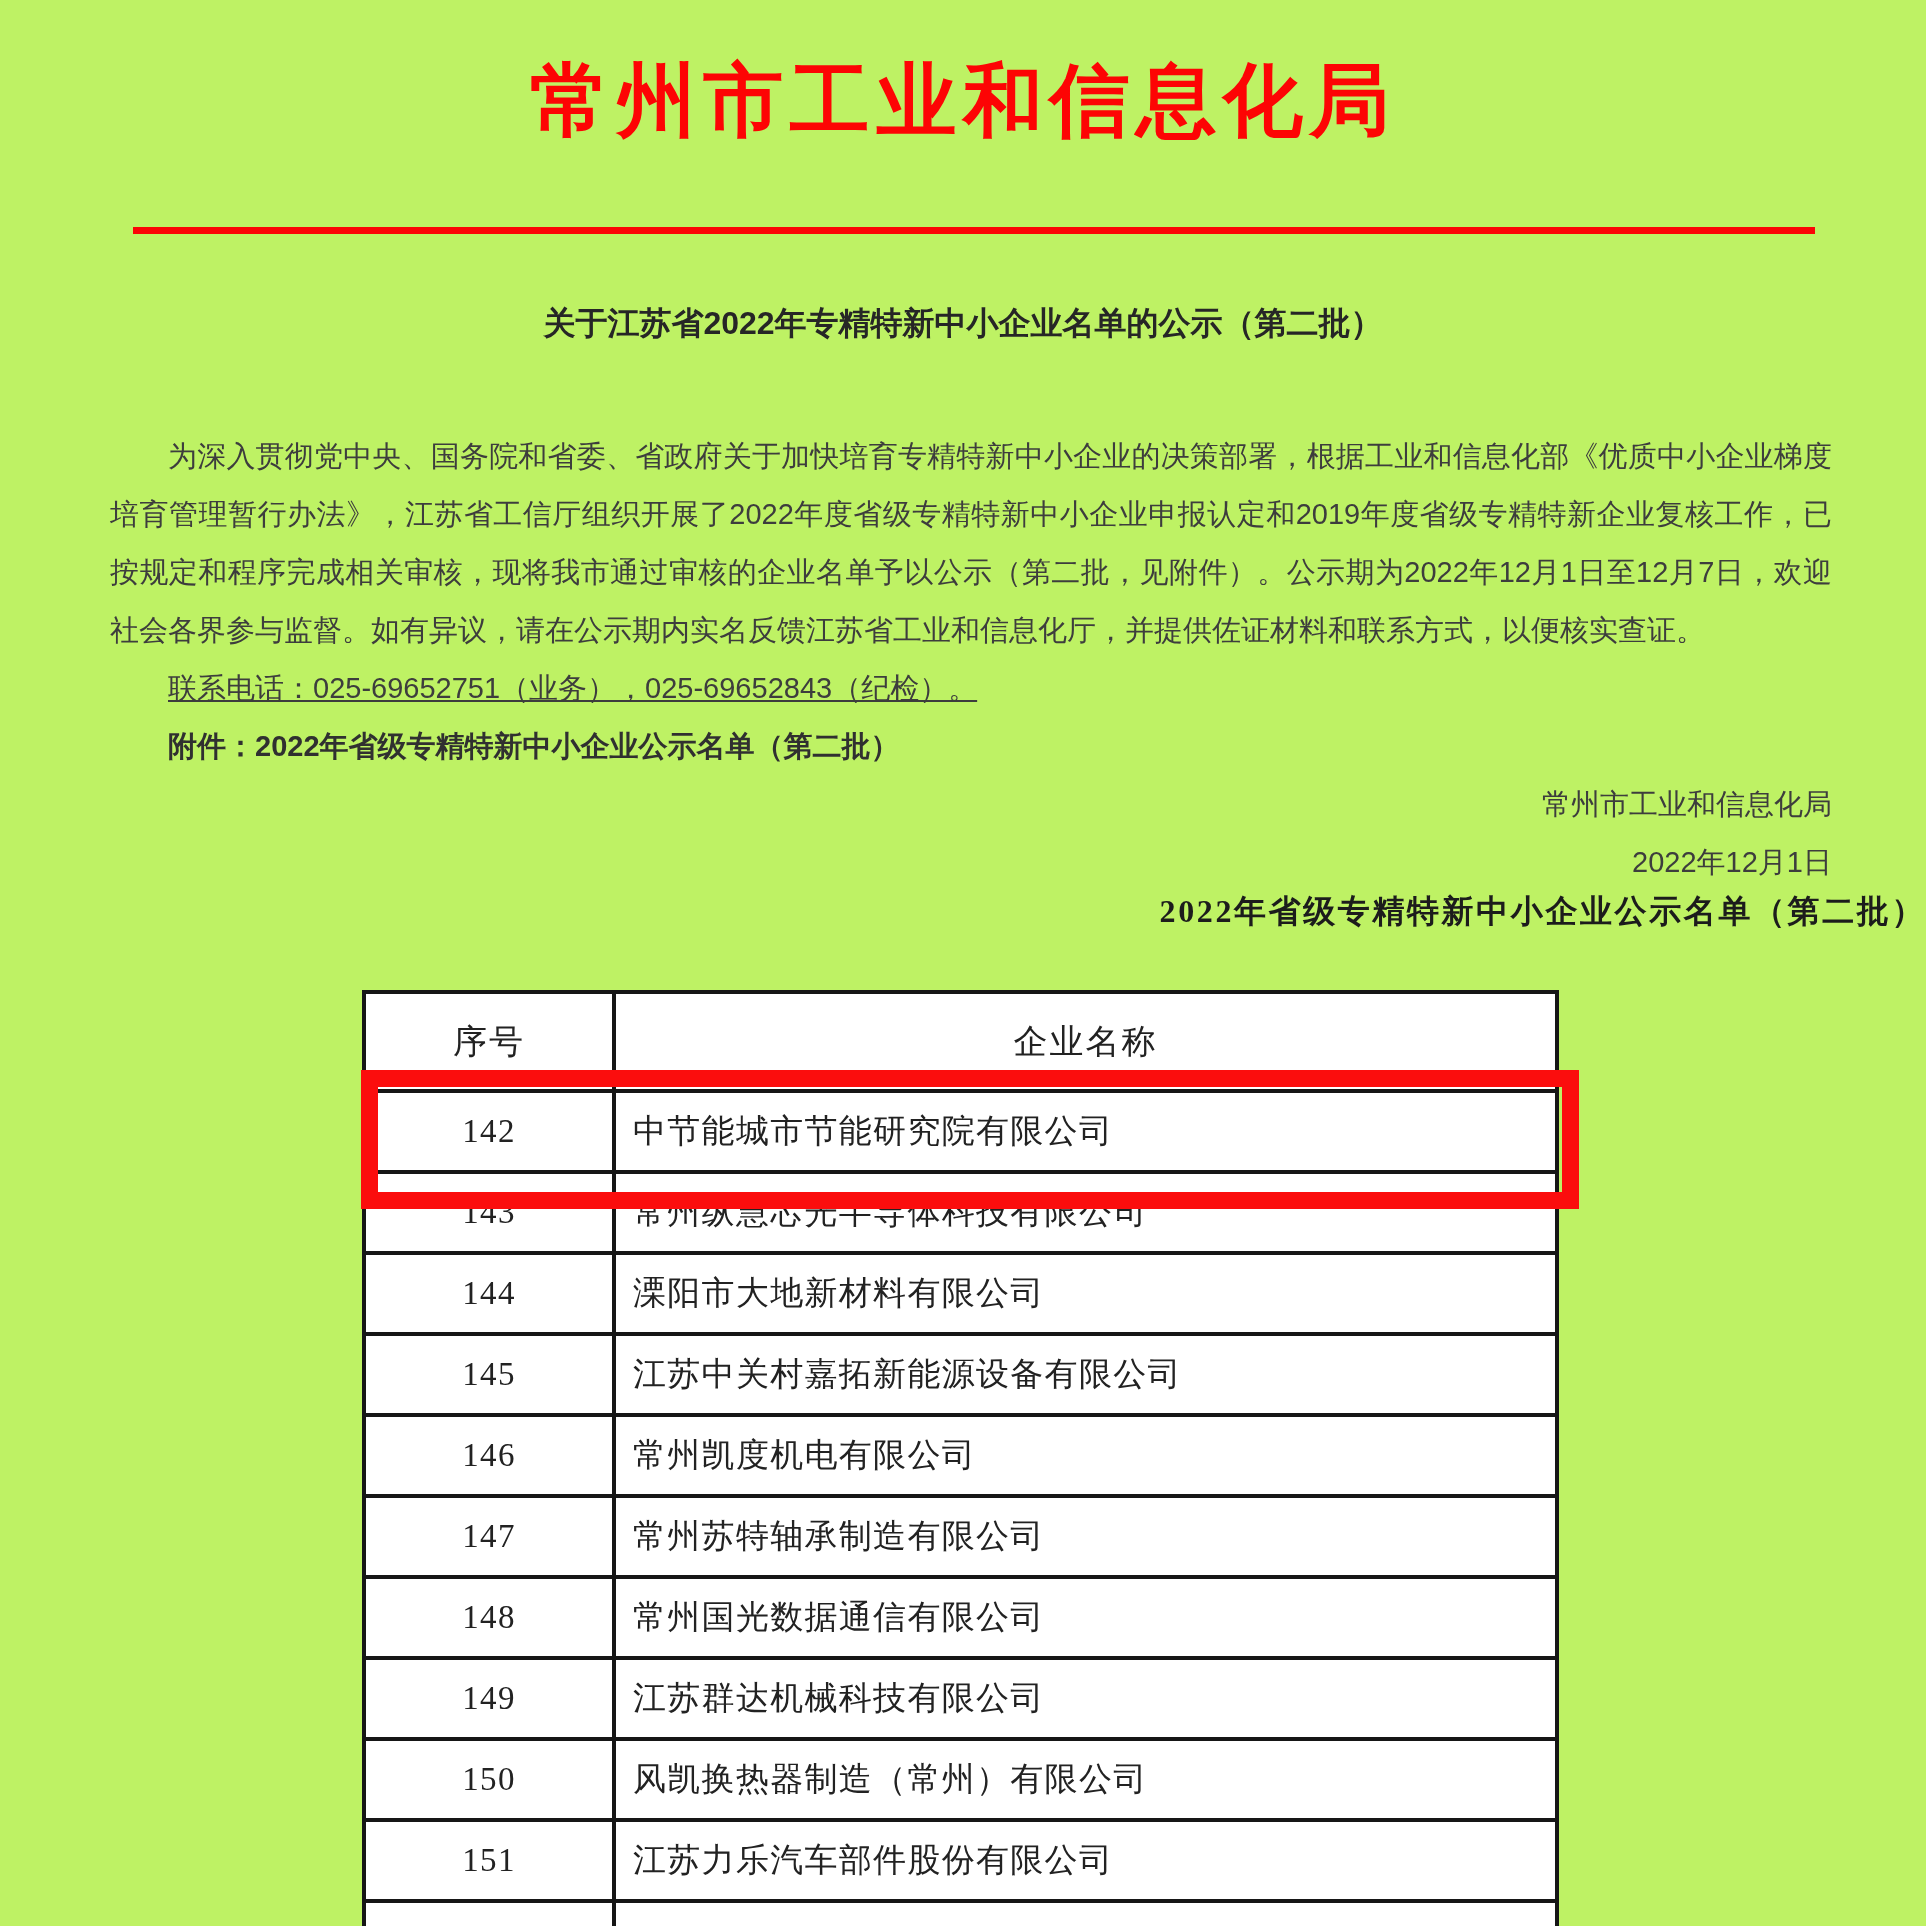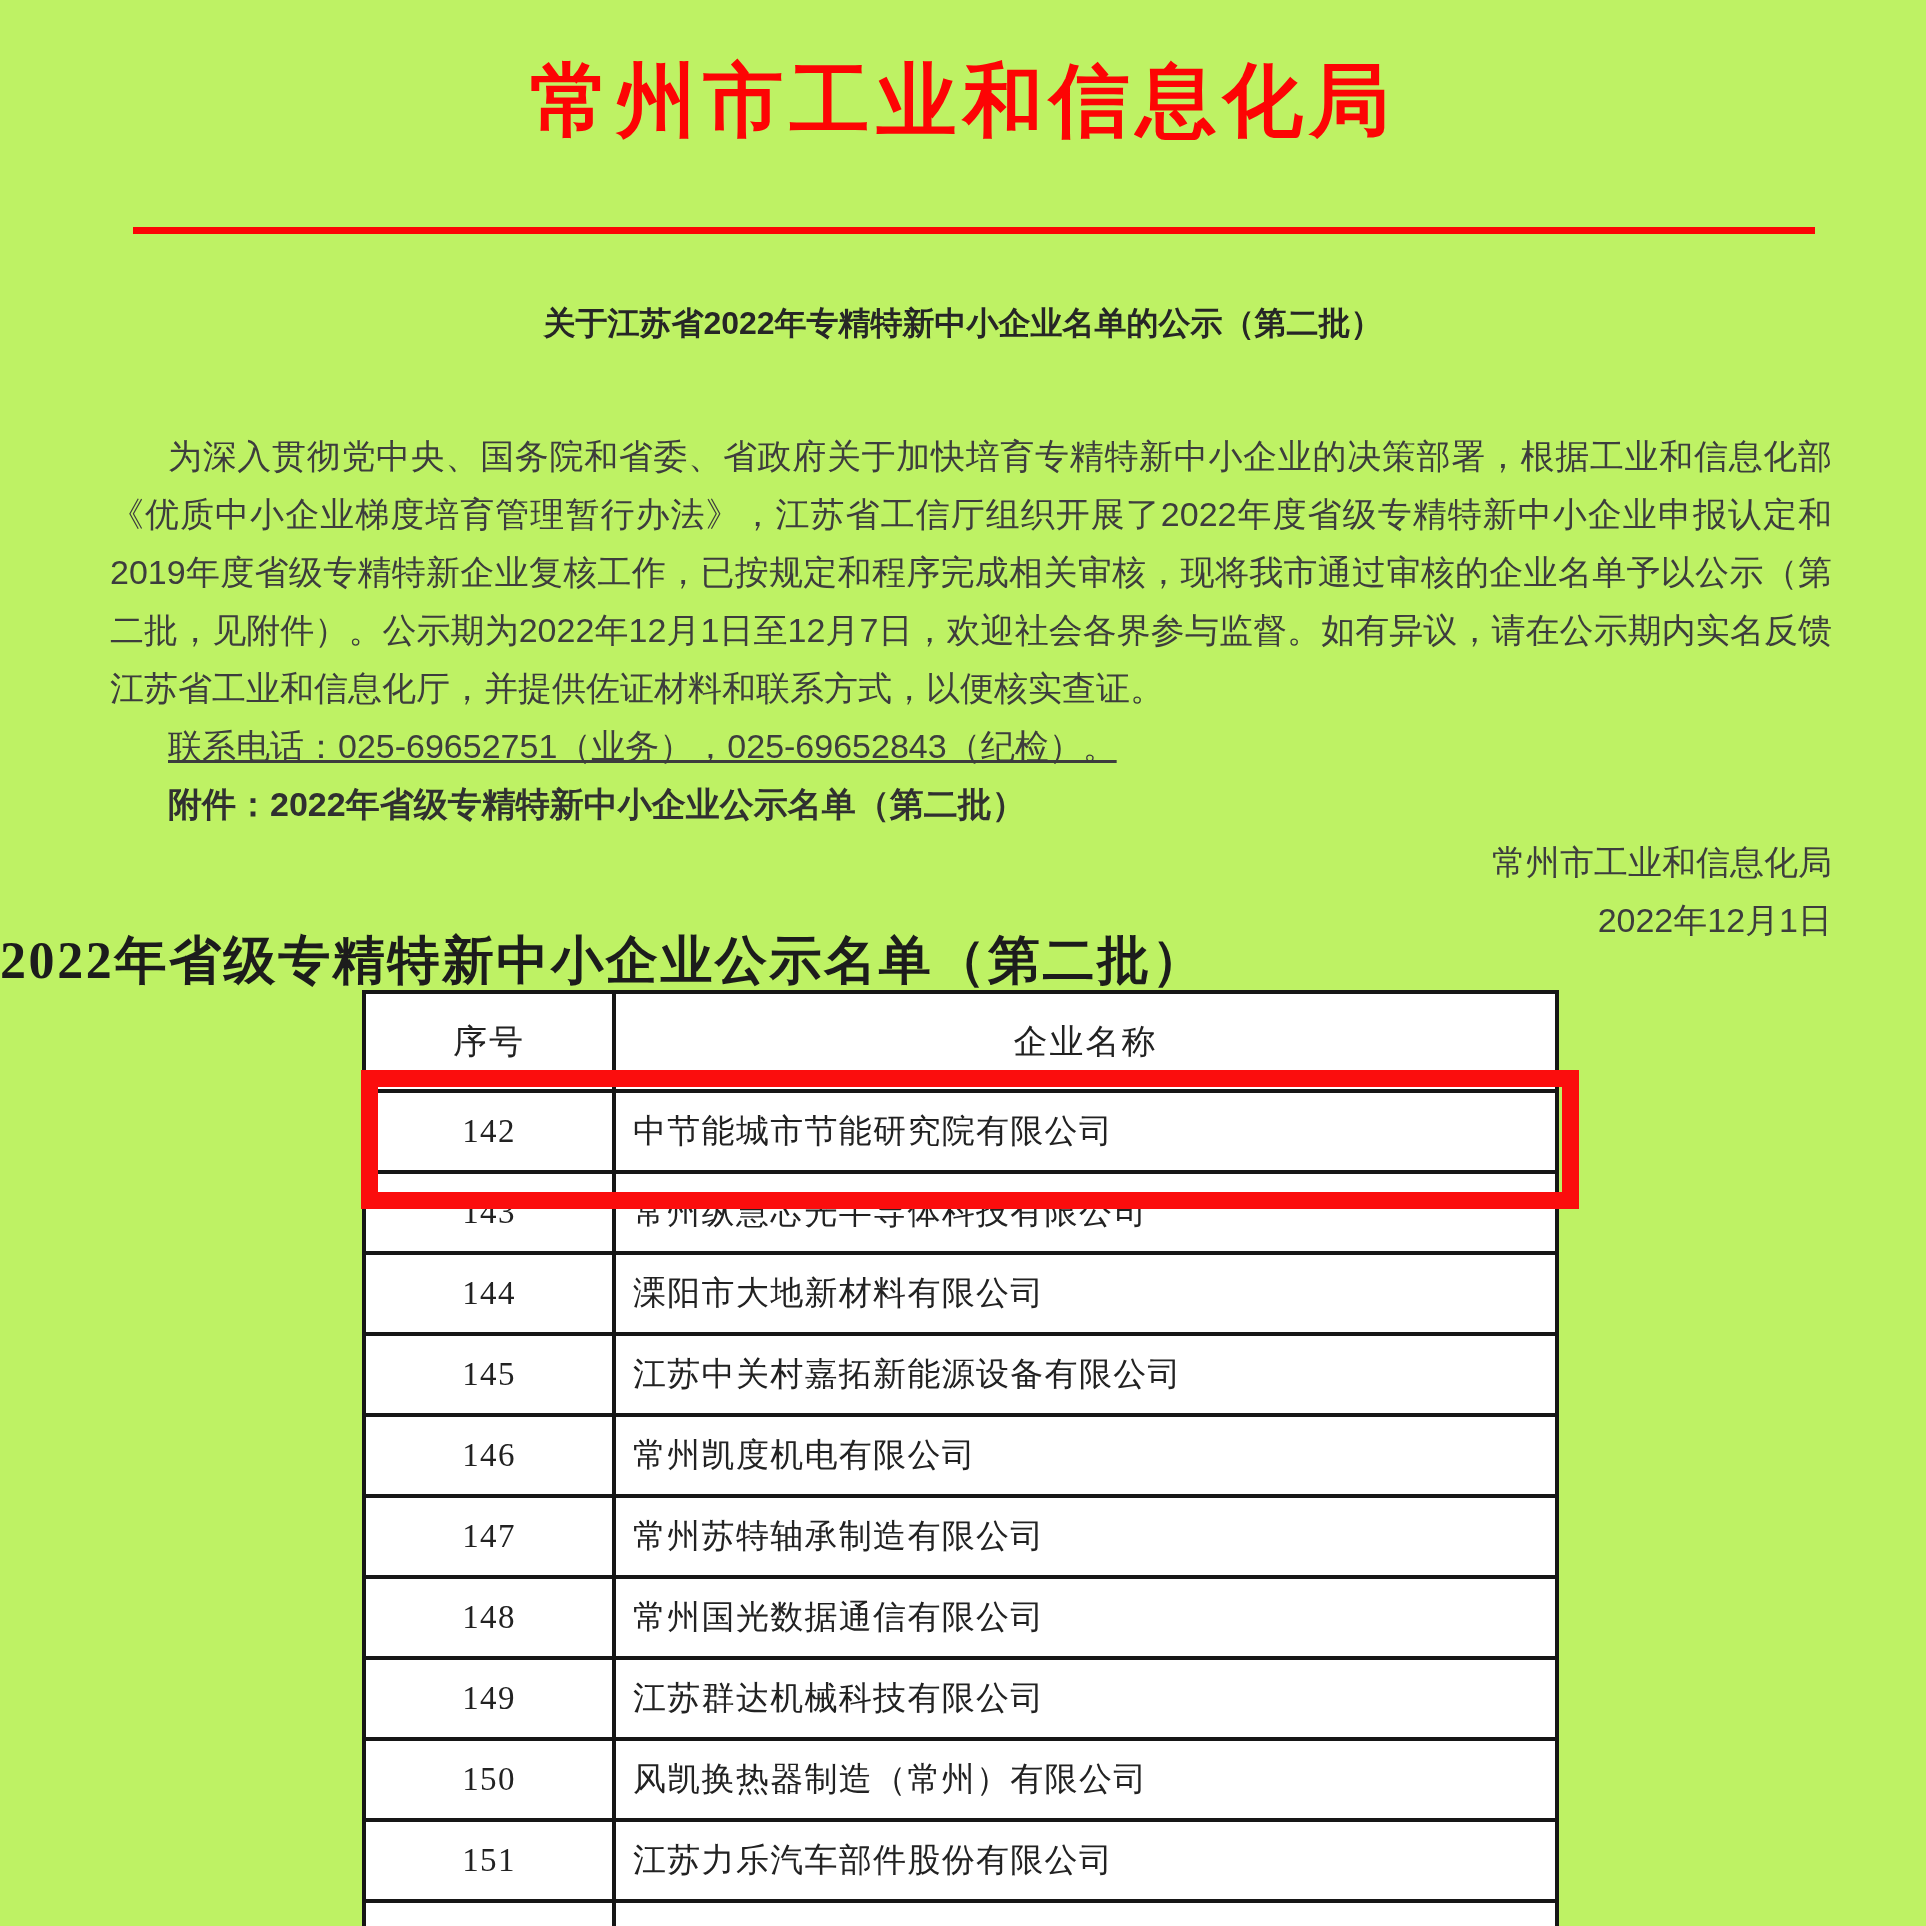--- a/index.html
+++ b/index.html
@@ -25,34 +25,34 @@
   
   .doc-title {
     position:absolute; top:302px; left:0; width:100%;
     text-align:center; color:#262626;
     font-size:32px; font-weight:bold; line-height:42px;
   }
 
   
   .body-block {
     position:absolute; top:427px; left:110px; width:1722px;
-    color:#3d3d3d; font-size:34px; line-height:58px;
+    color:#3d3d3d; font-size:29px; line-height:58px;
     text-align:justify;
   }
   .para-main { text-indent:58px; }
   .para-phone { text-indent:58px;text-decoration:underline; }
   .para-attach { text-indent:58px; font-weight:bold; color:#303030; }
   .sig-line { text-align:right; color:#3d3d3d; }
 
   
   .attachment-title {
-    position:absolute; top:928px; left:0; width:100%;
-    text-align:left; color:#1c1c1c;
+    position:absolute; top:878px; left:0; width:100%;
+    text-align:right; color:#1c1c1c;
     font-family:"Liberation Serif","DejaVu Serif",serif;
-    font-size:52px; font-weight:bold; letter-spacing:2.6px; line-height:66px;
+    font-size:32px; font-weight:bold; letter-spacing:2.6px; line-height:66px;
   }
 
   
   .company-table {
     position:absolute; top:990px; left:362px; width:1197px;
     border-collapse:collapse;
     font-family:"Liberation Serif","DejaVu Serif",serif;
     color:#222222;
   }
   .company-table th, .company-table td {

